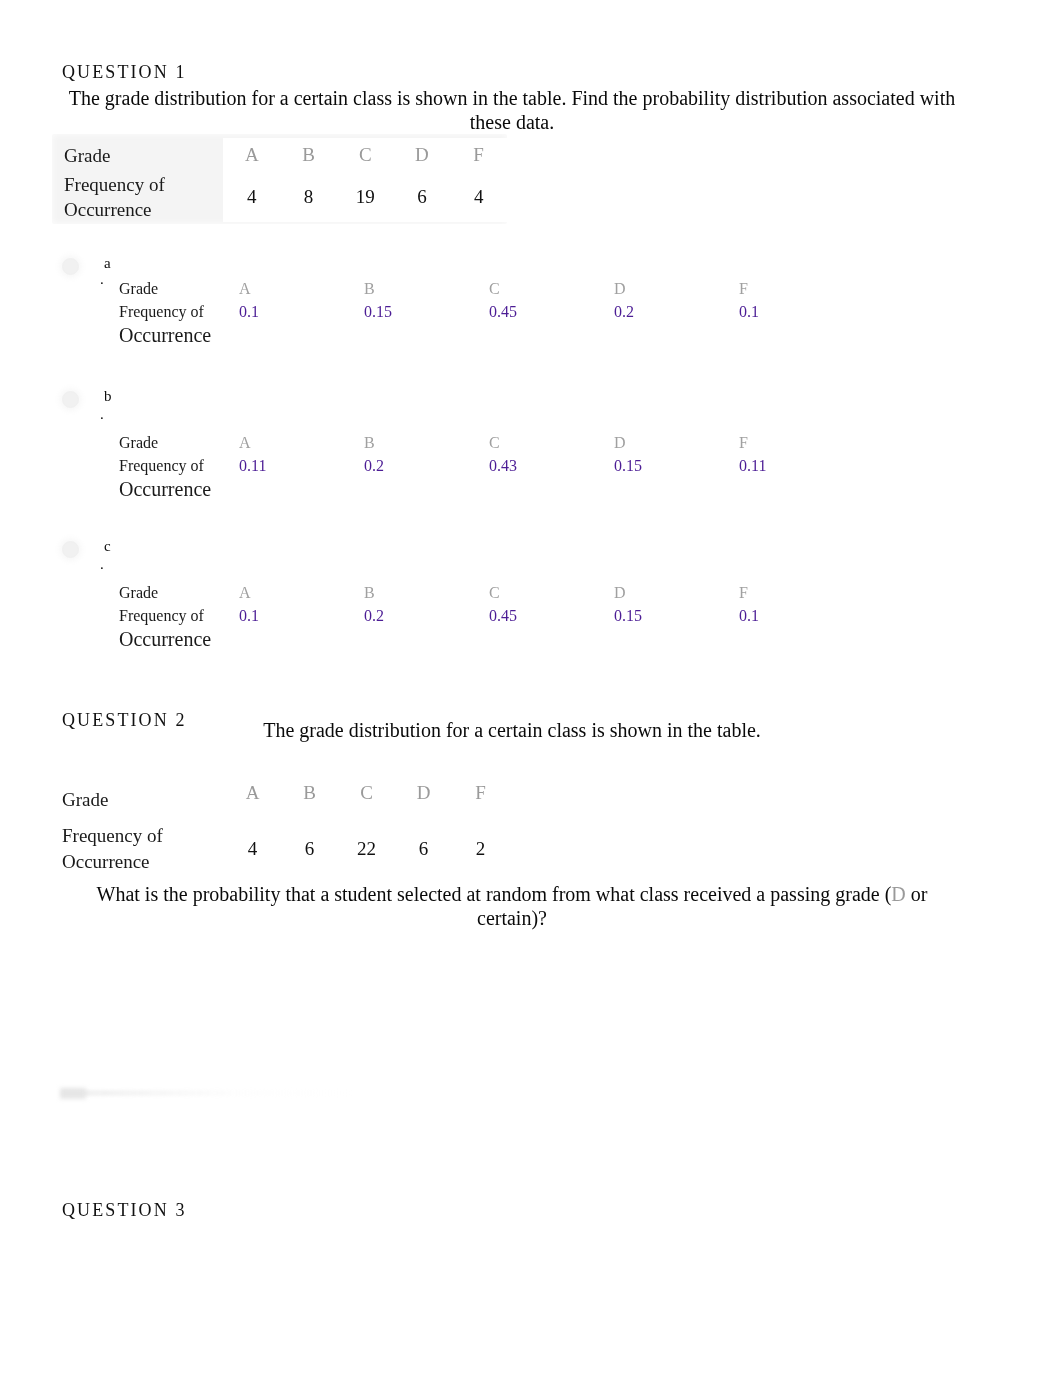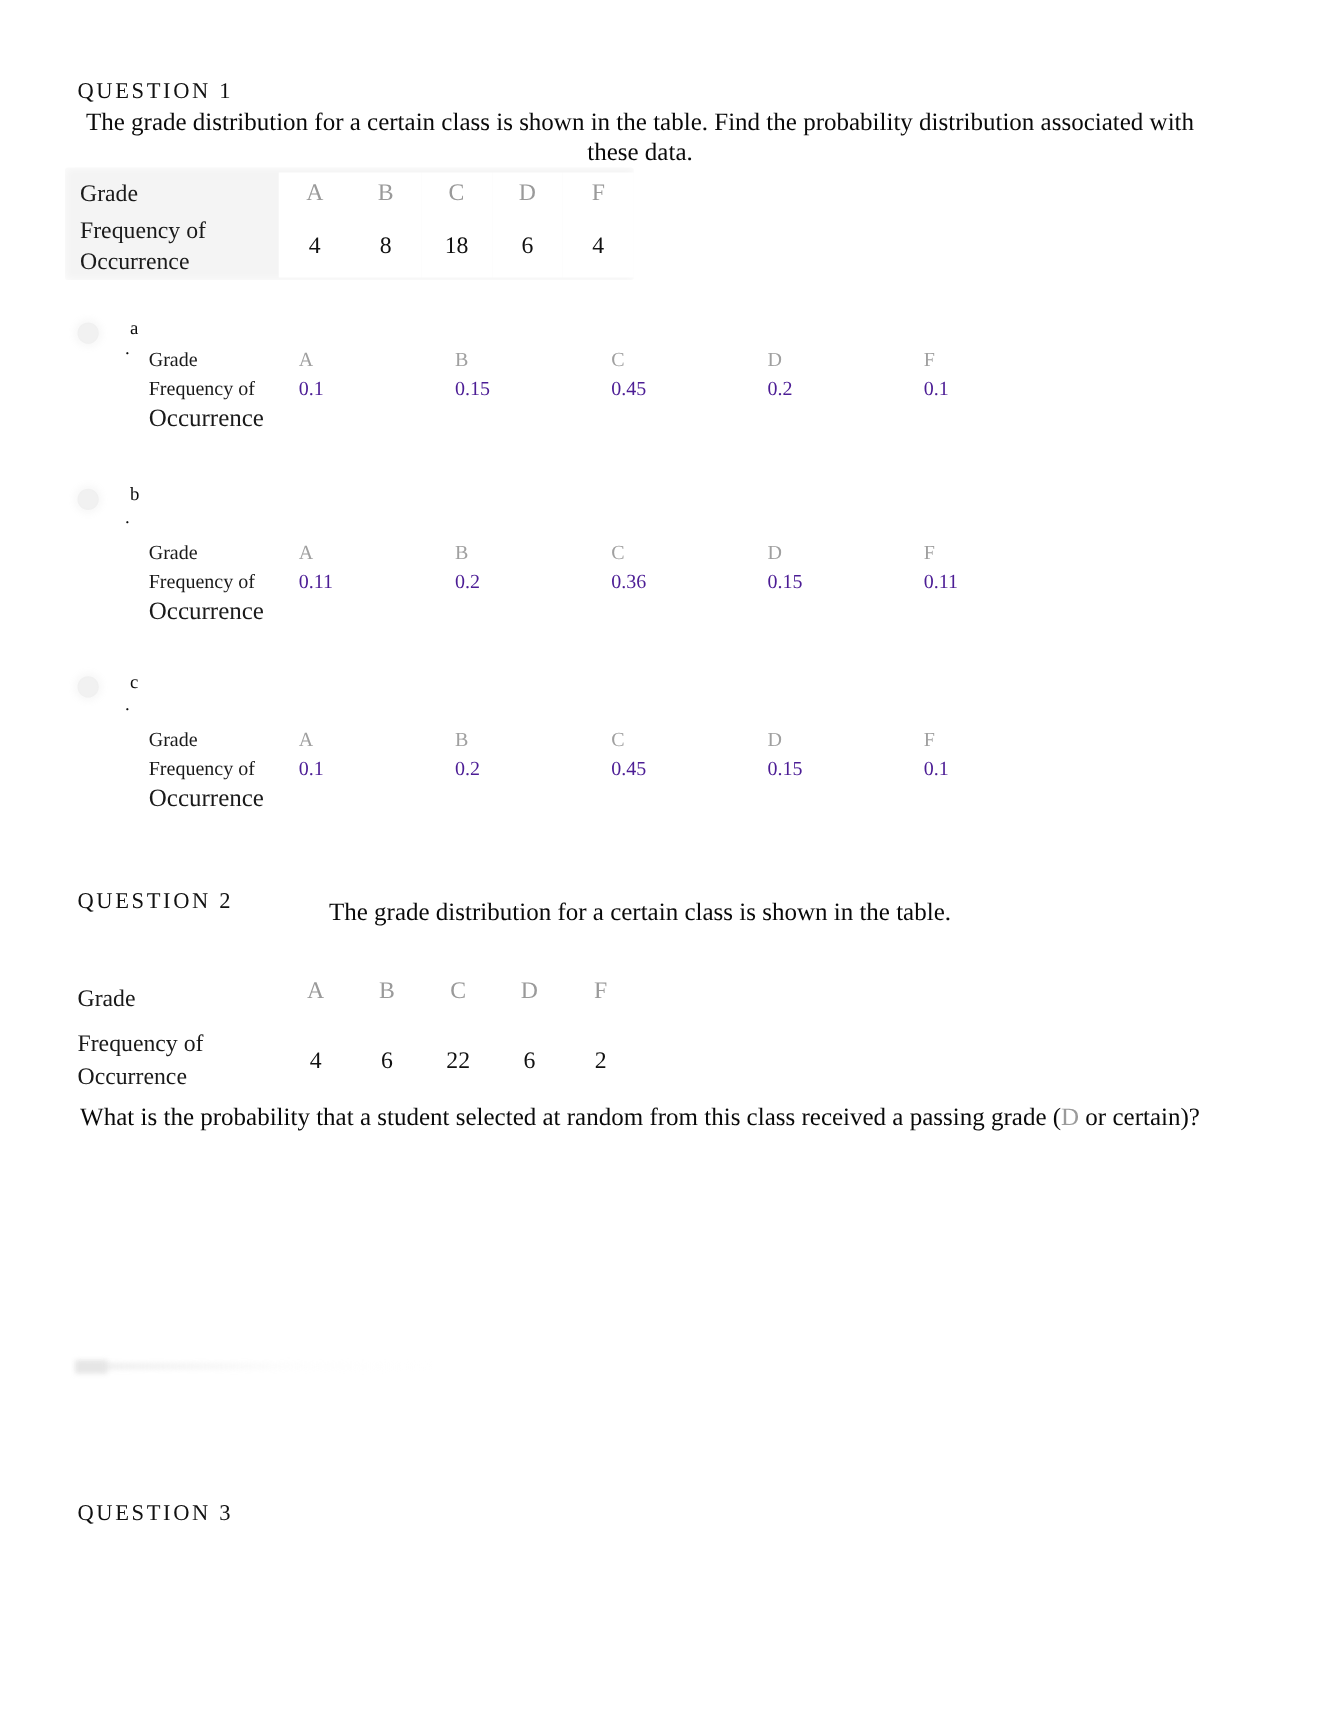--- a/index.html
+++ b/index.html
@@ -231,21 +231,21 @@
         <td class="cell hdr">A</td>
         <td class="cell hdr">B</td>
         <td class="cell hdr">C</td>
         <td class="cell hdr">D</td>
         <td class="cell hdr">F</td>
       </tr>
       <tr>
         <td class="lbl">Frequency of Occurrence</td>
         <td class="cell val">4</td>
         <td class="cell val">8</td>
-        <td class="cell val">18</td>
+        <td class="cell val">19</td>
         <td class="cell val">6</td>
         <td class="cell val">4</td>
       </tr>
     </tbody>
       </table>
   </div>
 
   <div class="option" style="top:255px;">
     <span class="opt-radio"></span>
     <span class="opt-letter">a</span>
@@ -287,21 +287,21 @@
         <td class="cell hdr">A</td>
         <td class="cell hdr">B</td>
         <td class="cell hdr">C</td>
         <td class="cell hdr">D</td>
         <td class="cell hdr">F</td>
       </tr>
       <tr>
         <td class="lbl">Frequency of</td>
         <td class="cell val">0.11</td>
         <td class="cell val">0.2</td>
-        <td class="cell val">0.36</td>
+        <td class="cell val">0.43</td>
         <td class="cell val">0.15</td>
         <td class="cell val">0.11</td>
       </tr>
       <tr>
         <td class="occ">Occurrence</td>
         <td colspan="5"></td>
       </tr>
     </tbody>
       </table>
   </div>
@@ -353,20 +353,20 @@
       <td class="lbl">Frequency of Occurrence</td>
       <td class="cell val">4</td>
       <td class="cell val">6</td>
       <td class="cell val">22</td>
       <td class="cell val">6</td>
       <td class="cell val">2</td>
     </tr>
   </tbody>
     </table>
 
-  <div class="q-prompt" style="top:882px;"><span>What is the probability that a student selected at random from this class received a passing grade (</span><span class="grey-letter">D</span><span> or certain)?</span></div>
+  <div class="q-prompt" style="top:882px;"><span>What is the probability that a student selected at random from what class received a passing grade (</span><span class="grey-letter">D</span><span> or certain)?</span></div>
 
   <div class="ghost-line"></div>
   <div class="ghost-blob"></div>
 
   <div class="q-heading" style="top:1200px;">QUESTION 3</div>
 
 </div>
 
 </body></html>

